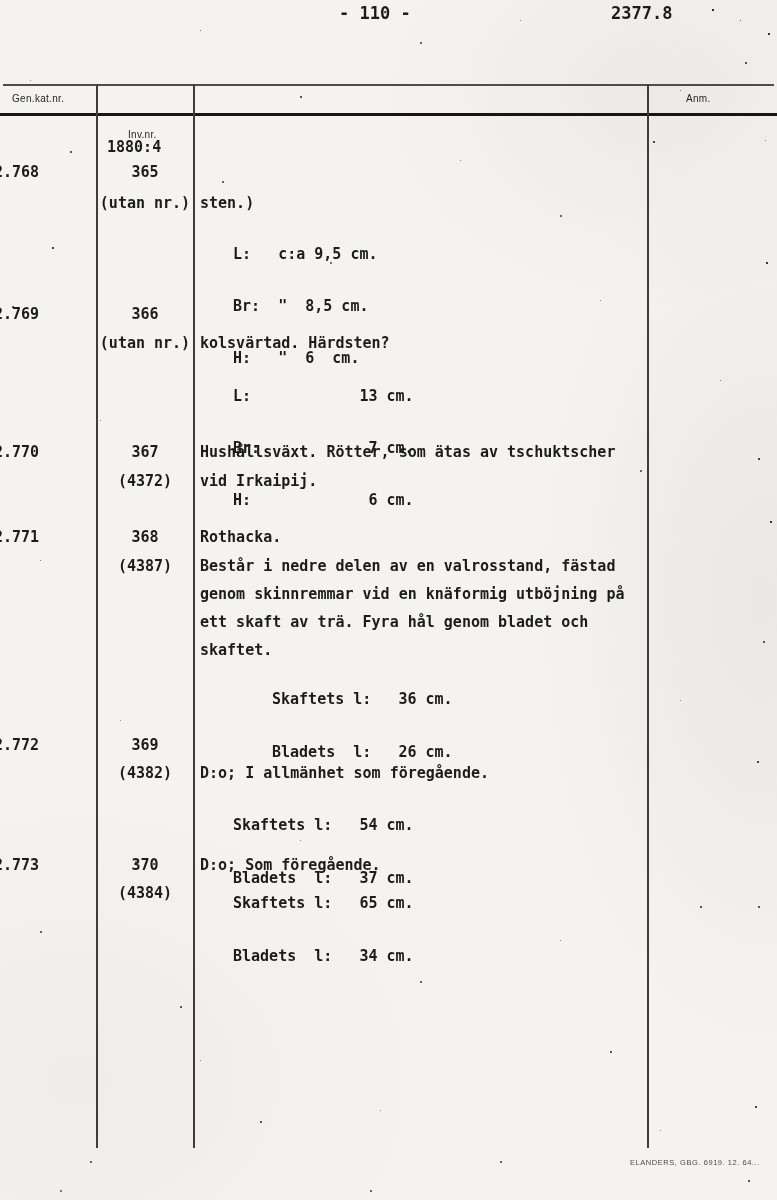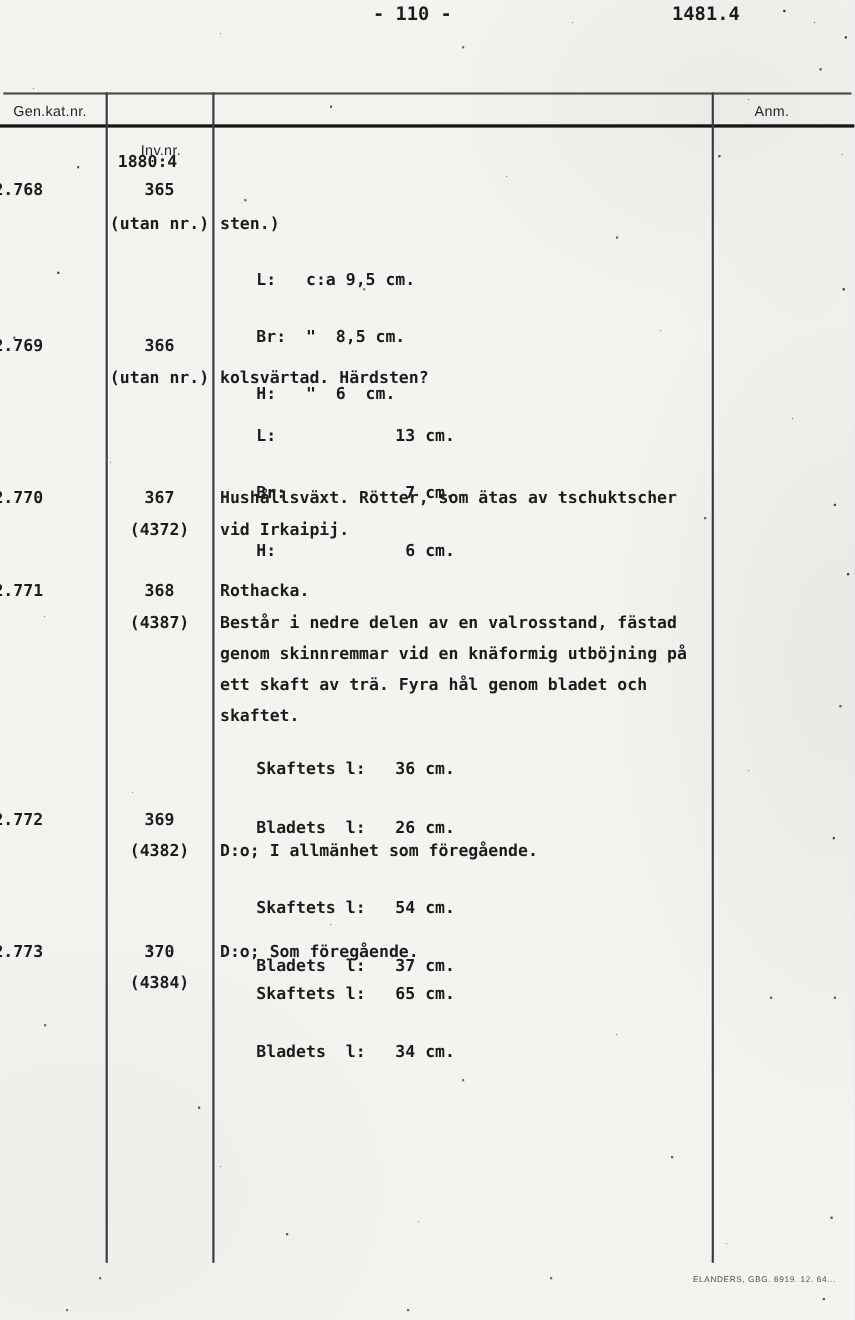--- a/index.html
+++ b/index.html
@@ -21,21 +21,21 @@
   .d  { position:absolute; left:200px; }
   .m  { position:absolute; left:233px; }
   .m span { display:block; line-height:16px; }
   .m2 span { line-height:17px; }
   .rule-top   { position:absolute; top:84px;  left:3px; width:771px; height:2px; background:#4d4d4d; }
   .rule-thick { position:absolute; top:113px; left:0;   width:777px; height:3px; background:#161616; }
   .vline { position:absolute; top:84px; height:1064px; width:2px; background:#3d3d3d; }
   .v1 { left:96px; } .v2 { left:193px; } .v3 { left:647px; }
   .collabel {
     position:absolute; top:93px; font-family:"Liberation Sans", sans-serif;
-    font-size:13px; color:#262626; letter-spacing:0.3px;
+    font-size:10px; color:#262626; letter-spacing:0.3px;
   }
   .printer {
     position:absolute; top:1158px; left:630px; font-family:"Liberation Sans", sans-serif;
     font-size:7.5px; color:#4c4c4c; letter-spacing:0.55px; white-space:pre;
   }
   
   .speck1 { position:absolute; top:0; left:0; width:2px; height:2px; background:transparent;
     box-shadow: 712px 9px #2a2a2a, 768px 33px #333, 745px 62px #555, 420px 42px #666,
       300px 96px #555, 653px 141px #444, 70px 151px #555, 222px 181px #666, 52px 247px #444,
       560px 215px #666, 12px 306px #555, 766px 262px #333, 330px 262px #777, 640px 470px #666,
@@ -53,21 +53,21 @@
 </style>
 </head>
 <body>
 
 <div class="page">
 
   <div class="speck1"></div>
   <div class="speck2"></div>
 
   <span class="hd" style="position:absolute; top:3px; left:339px;">- 110 -</span>
-  <span class="hd" style="position:absolute; top:3px; left:611px;">1481.4</span>
+  <span class="hd" style="position:absolute; top:3px; left:611px;">2377.8</span>
 
   <div class="rule-top"></div>
   <div class="rule-thick"></div>
   <div class="vline v1"></div>
   <div class="vline v2"></div>
   <div class="vline v3"></div>
 
   <span class="collabel" style="left:12px;">Gen.kat.nr.</span>
   <span class="collabel" style="left:128px;margin-top:36px;">Inv.nr.</span>
   <span class="collabel" style="left:686px;">Anm.</span>
@@ -131,21 +131,21 @@
     </div>
     <div class="r" style="top:575px;">
       <span class="d tw">genom skinnremmar vid en knäformig utböjning på</span>
     </div>
     <div class="r" style="top:603px;">
       <span class="d tw">ett skaft av trä. Fyra hål genom bladet och</span>
     </div>
     <div class="r" style="top:631px;">
       <span class="d tw">skaftet.</span>
     </div>
-    <div class="m m2 tw" style="top:655px;">
+    <div class="m m2 tw" style="top:655px;margin-left:39px;">
       <span>Skaftets l:   36 cm.</span>
       <span>Bladets  l:   26 cm.</span>
     </div>
   </div>
 
   <div>
     <div class="r" style="top:726px;">
       <span class="g tw">2.772</span>
       <span class="i tw">369</span>
     </div>

